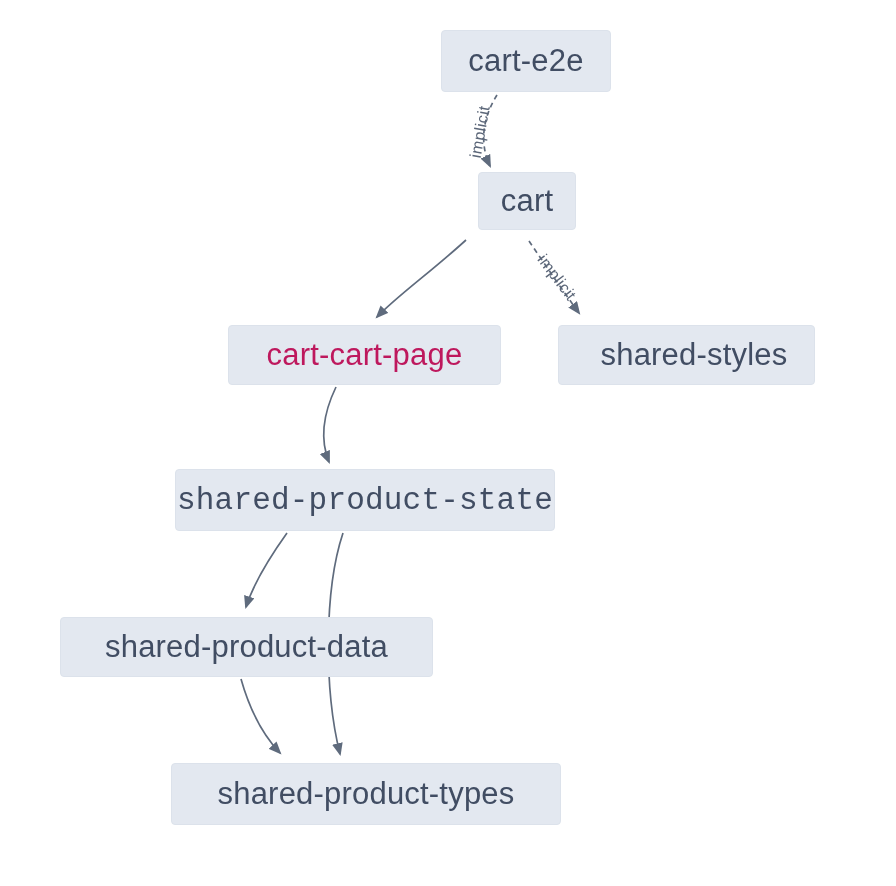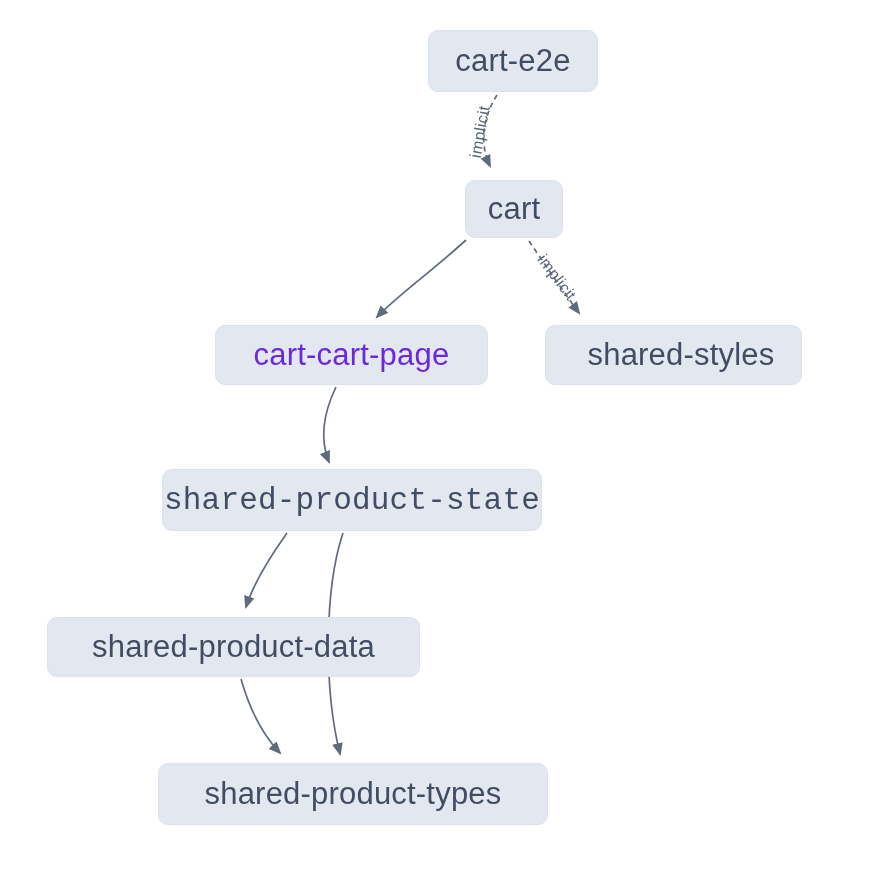--- a/index.html
+++ b/index.html
@@ -28,23 +28,24 @@
     width: 100%;
     height: 100%;
     z-index: 2;
   }
   .graph-node {
     position: absolute;
     box-sizing: border-box;
     display: flex;
     align-items: center;
     justify-content: center;
-    border-radius: 10px;
+    border-radius: 4px;
     cursor: pointer;
     white-space: nowrap;
+    margin-left: 13px;
   }
   .graph-node span {
     font-size: 31px;
     font-weight: 400;
     letter-spacing: 0.2px;
   }
   .edge-label {
     font-size: 16px;
     letter-spacing: 0.5px;
   }
@@ -70,25 +71,25 @@
       </g>
     <g id="edge-labels-group">
         <text class="edge-label" fill="#5b6678" text-anchor="middle" dominant-baseline="middle" transform="translate(481,132) rotate(-80)">implicit</text>
         <text class="edge-label" fill="#5b6678" text-anchor="middle" dominant-baseline="middle" transform="translate(556,278) rotate(53)">implicit</text>
       </g>
   </svg>
   <div id="nodes-layer">
       <div class="graph-node" style="left: 428px; top: 30px; width: 170px; height: 62px; background: rgb(227, 232, 240); border: 1px solid rgb(220, 226, 235);">
         <span style="color: rgb(65, 77, 99);">cart-e2e</span>
       </div>
-      <div class="graph-node" style="left: 465px; top: 180px; width: 98px; height: 58px; background: rgb(227, 232, 240); border: 1px solid rgb(220, 226, 235);">
+      <div class="graph-node" style="left: 465px; top: 172px; width: 98px; height: 58px; background: rgb(227, 232, 240); border: 1px solid rgb(220, 226, 235);">
         <span style="color: rgb(65, 77, 99);">cart</span>
       </div>
       <div class="graph-node" style="left: 215px; top: 325px; width: 273px; height: 60px; background: rgb(227, 232, 240); border: 1px solid rgb(220, 226, 235);">
-        <span style="color: #6d28d9;">cart-cart-page</span>
+        <span style="color: #be185d;">cart-cart-page</span>
       </div>
       <div class="graph-node" style="left: 545px; top: 325px; width: 257px; height: 60px; background: rgb(227, 232, 240); border: 1px solid rgb(220, 226, 235); padding-left: 15px;">
         <span style="color: rgb(65, 77, 99);">shared-styles</span>
       </div>
       <div class="graph-node" style="left: 162px; top: 469px; width: 380px; height: 62px; background: rgb(227, 232, 240); border: 1px solid rgb(220, 226, 235); font-family: Liberation Mono, monospace;">
         <span style="color: rgb(65, 77, 99);">shared-product-state</span>
       </div>
       <div class="graph-node" style="left: 158px; top: 763px; width: 390px; height: 62px; background: rgb(227, 232, 240); border: 1px solid rgb(220, 226, 235);">
         <span style="color: rgb(65, 77, 99);">shared-product-types</span>
       </div>

